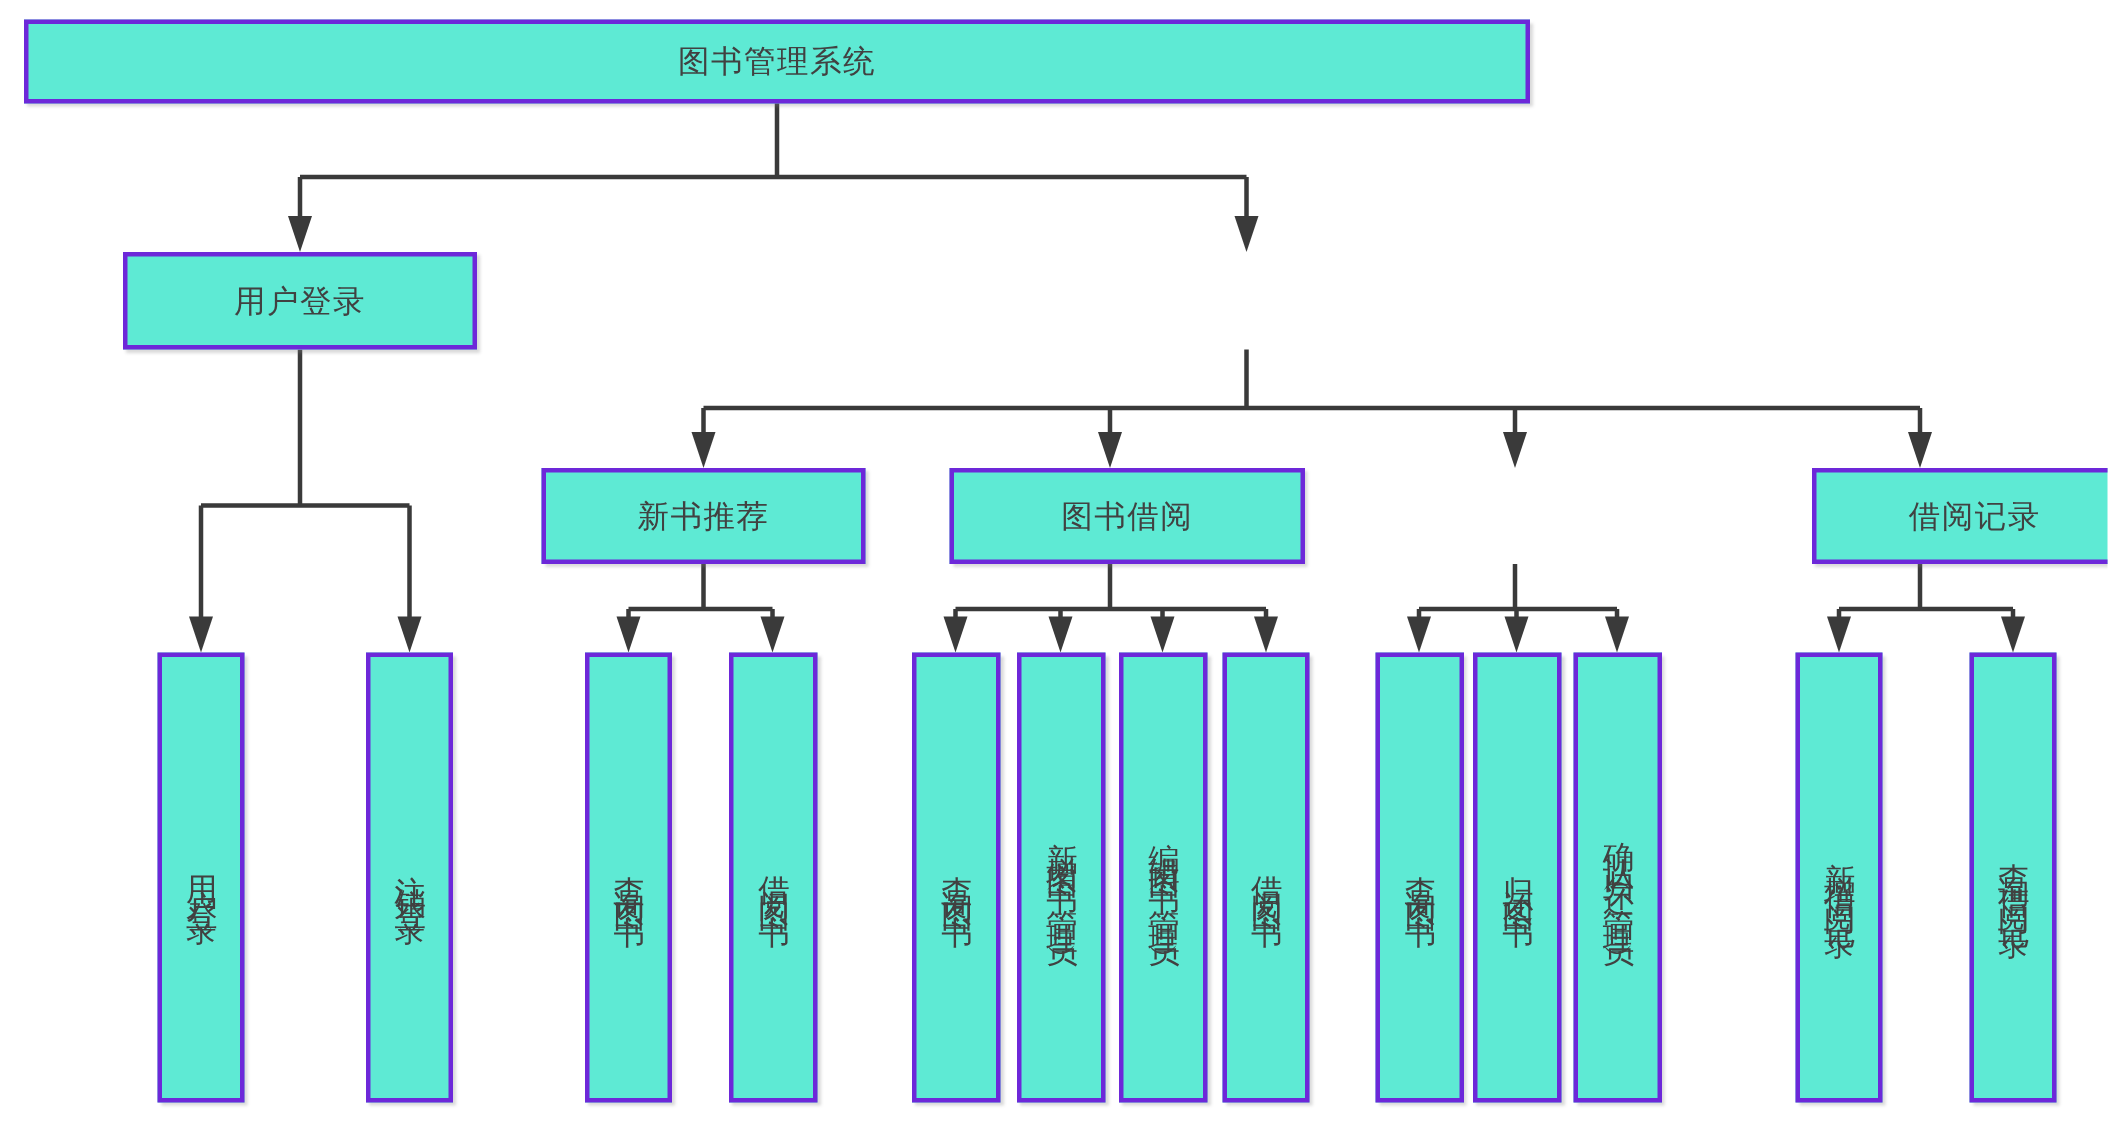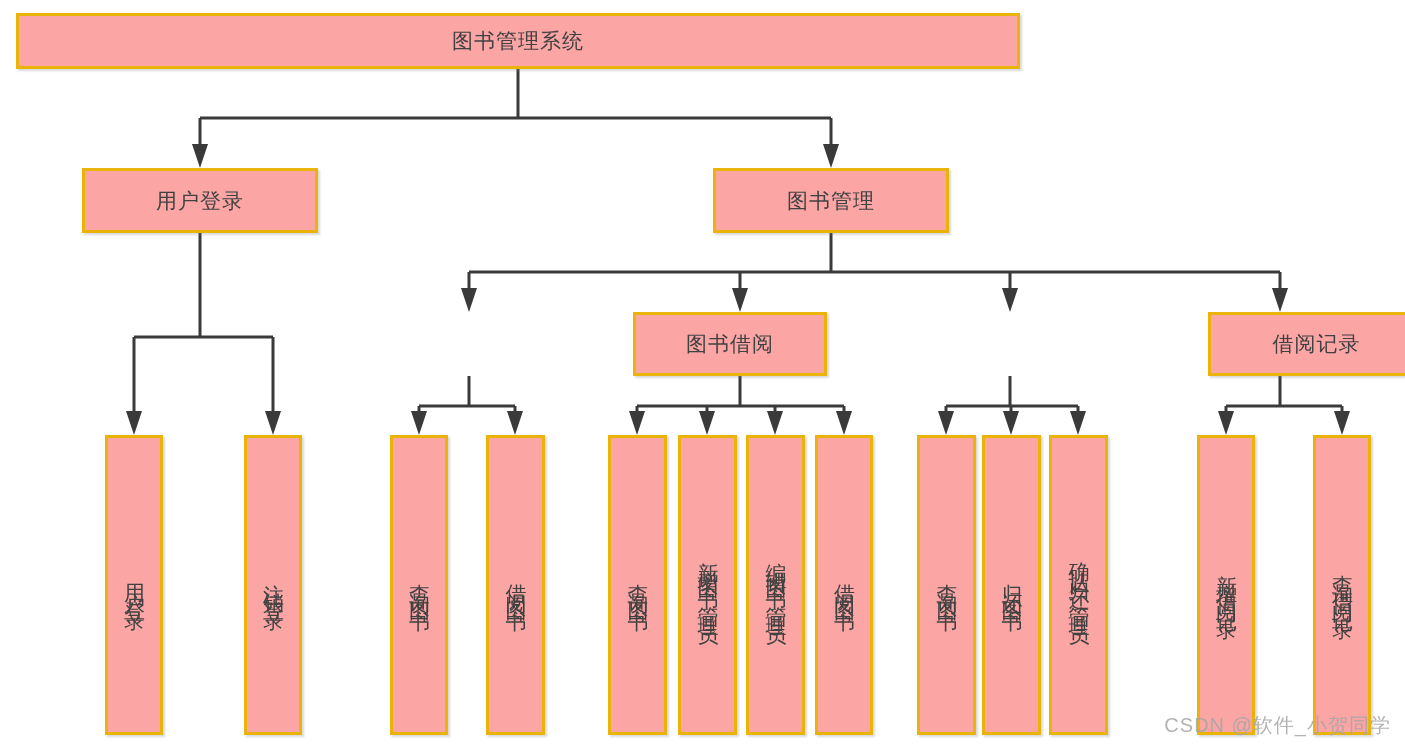--- a/index.html
+++ b/index.html
@@ -7,25 +7,24 @@
     width:1405px;height:747px;background:#ffffff;
     font-family:"Liberation Sans","DejaVu Sans",sans-serif;
     position:relative;overflow:hidden;
   }
   .stage{position:absolute;left:0;top:0;width:1405px;height:747px;}
   .wires{position:absolute;left:0;top:0;z-index:1;}
   .wires path{stroke:#3a3a3a;stroke-width:3;fill:none;}
   .wires polygon{fill:#3a3a3a;stroke:none;}
   .node{
     position:absolute;box-sizing:border-box;z-index:2;
-    border:3px solid #eab308;background:#fca5a5;
+    border:3px solid #6d28d9;background:#5eead4;
     display:flex;align-items:center;justify-content:center;
     font-size:21px;color:#414141;letter-spacing:1px;
     box-shadow:2px 2px 2px rgba(130,130,130,0.30);
-    font-family:Liberation Serif, serif;
   }
   .leaf{
     writing-mode:vertical-rl;text-orientation:mixed;
     letter-spacing:9px;line-height:1;font-size:21px;
   }
   .watermark{
     position:absolute;z-index:3;right:14px;bottom:8px;
     font-size:20px;color:#a6a6a6;opacity:.85;letter-spacing:1px;
     white-space:nowrap;
   }
@@ -88,37 +87,36 @@
       <polygon points="1003,411 1019,411 1011,435"></polygon>
       <polygon points="1070,411 1086,411 1078,435"></polygon>
       <polygon points="1218,411 1234,411 1226,435"></polygon>
       <polygon points="1334,411 1350,411 1342,435"></polygon>
     </g>
   </svg>
 
   <div class="node" style="left:16px;top:13px;width:1004px;height:56px;">图书管理系统</div>
 
   <div class="node" style="left:82px;top:168px;width:236px;height:65px;">用户登录</div>
-  <div class="node" style="left:713px;top:168px;width:236px;height:65px;">图书管理</div>
 
-  <div class="node" style="left:633px;top:312px;width:194px;height:64px;">图书借阅</div>
+  <div class="node" style="left:361px;top:312px;width:216px;height:64px;">新书推荐</div>
+  <div class="node" style="left:633px;top:312px;width:237px;height:64px;">图书借阅</div>
   <div class="node" style="left:1172px;top:312px;width:217px;height:64px;margin-left:36px;">借阅记录</div>
 
   <div class="node leaf" style="left:105px;top:435px;width:58px;height:300px;">用户登录</div>
   <div class="node leaf" style="left:244px;top:435px;width:58px;height:300px;">注销登录</div>
 
   <div class="node leaf" style="left:390px;top:435px;width:58px;height:300px;">查询图书</div>
   <div class="node leaf" style="left:486px;top:435px;width:59px;height:300px;">借阅图书</div>
 
   <div class="node leaf" style="left:608px;top:435px;width:59px;height:300px;">查询图书</div>
   <div class="node leaf" style="left:678px;top:435px;width:59px;height:300px;">新增图书（管理员）</div>
   <div class="node leaf" style="left:746px;top:435px;width:59px;height:300px;">编辑图书（管理员）</div>
   <div class="node leaf" style="left:815px;top:435px;width:58px;height:300px;">借阅图书</div>
 
   <div class="node leaf" style="left:917px;top:435px;width:59px;height:300px;">查询图书</div>
   <div class="node leaf" style="left:982px;top:435px;width:59px;height:300px;">归还图书</div>
   <div class="node leaf" style="left:1049px;top:435px;width:59px;height:300px;">确认归还（管理员）</div>
 
   <div class="node leaf" style="left:1197px;top:435px;width:58px;height:300px;">新增借阅记录</div>
   <div class="node leaf" style="left:1313px;top:435px;width:58px;height:300px;">查询借阅记录</div>
 
-  <div class="watermark">CSDN @软件_小贺同学</div>
 </div>
 
 </body></html>

